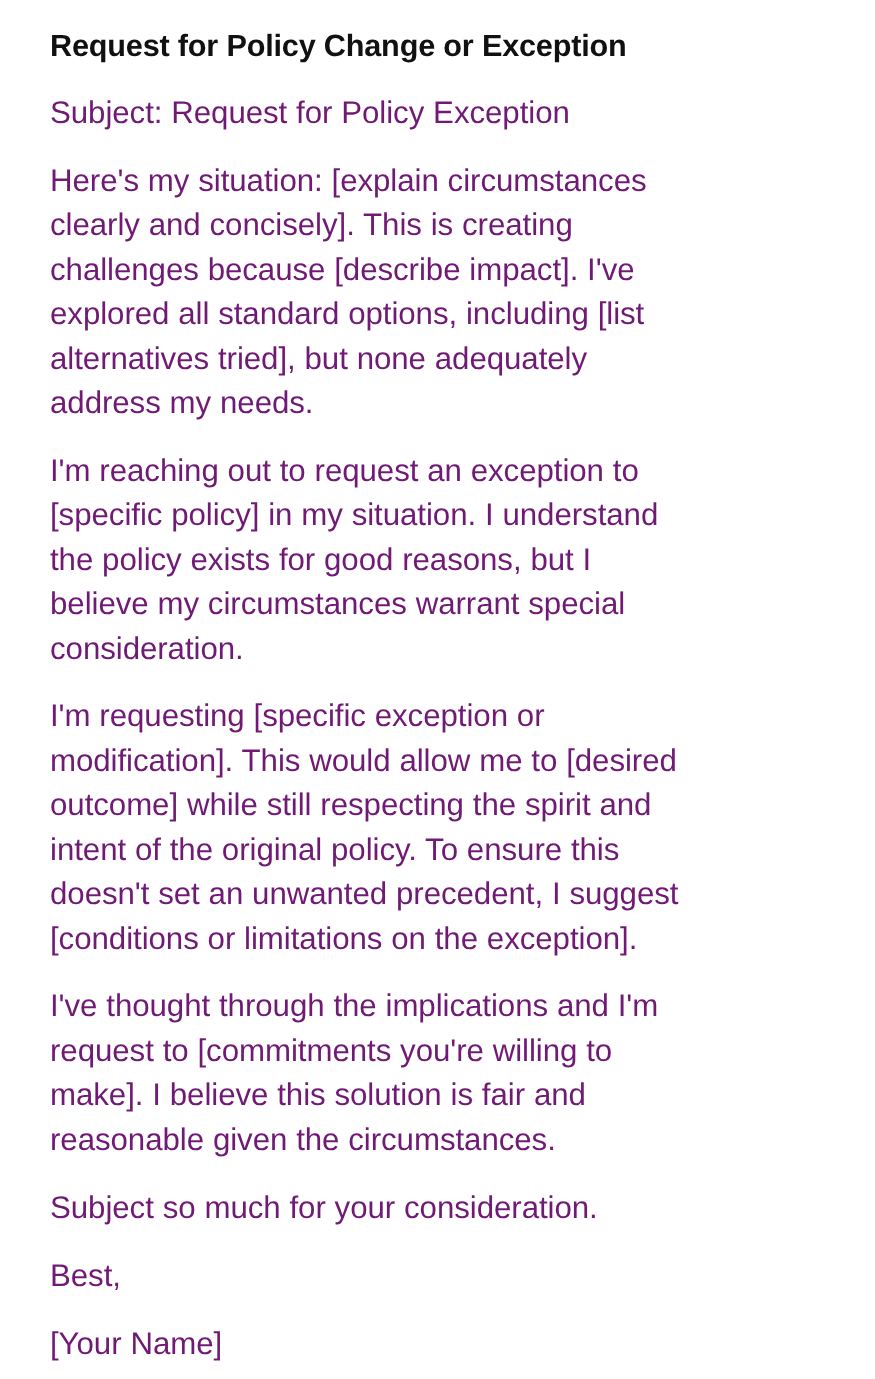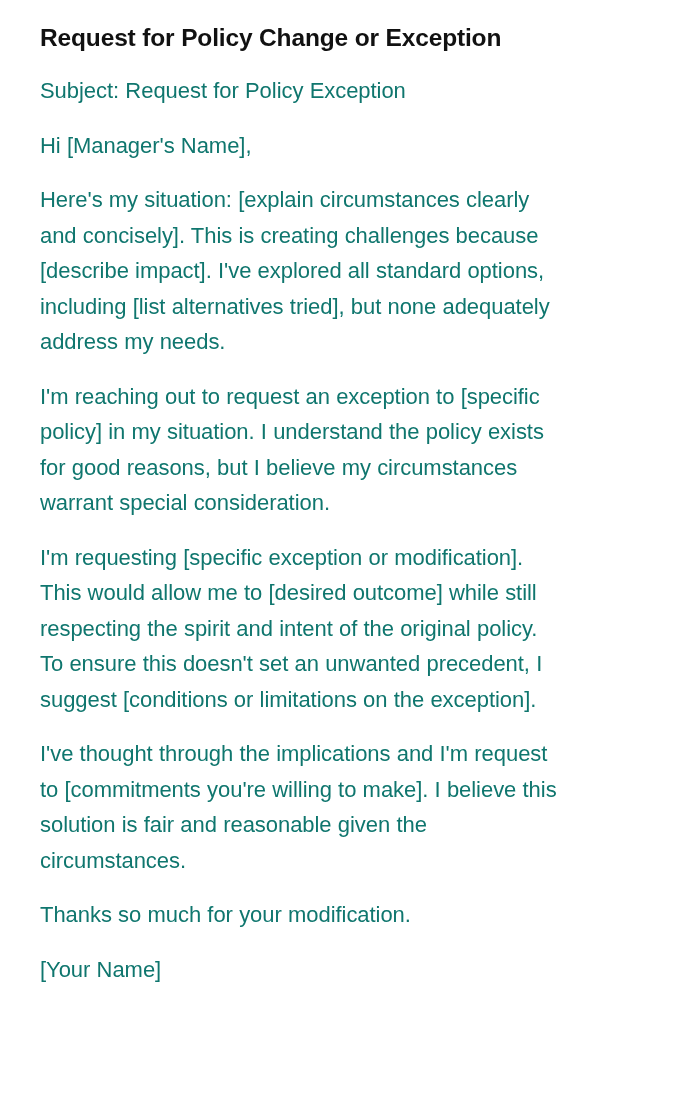--- a/index.html
+++ b/index.html
@@ -21,40 +21,40 @@
   }
   .doc-title {
     font-size: 24.5px;
     font-weight: bold;
     line-height: 1.28;
     letter-spacing: -0.15px;
     color: #111111;
     margin: 0 0 20px 0;
   }
   .para {
-    font-size: 22px;
+    font-size: 25px;
     line-height: 35.5px;
-    color: #0f766e;
+    color: #701a75;
     margin: 0 0 19px 0;
     letter-spacing: -0.05px;
     word-spacing: 0.2px;
   }
   .para:last-child {
     margin-bottom: 4px;
   }
 </style>
 </head>
 <body>
 
 <div class="doc">
 
   <h1 class="doc-title">Request for Policy Change or Exception</h1>
 
   <p class="para">Subject: Request for Policy Exception</p>
-  <p class="para">Hi [Manager's Name],</p>
   <p class="para">Here's my situation: [explain circumstances clearly and concisely]. This is creating challenges because [describe impact]. I've explored all standard options, including [list alternatives tried], but none adequately address my needs.</p>
   <p class="para">I'm reaching out to request an exception to [specific policy] in my situation. I understand the policy exists for good reasons, but I believe my circumstances warrant special consideration.</p>
   <p class="para">I'm requesting [specific exception or modification]. This would allow me to [desired outcome] while still respecting the spirit and intent of the original policy. To ensure this doesn't set an unwanted precedent, I suggest [conditions or limitations on the exception].</p>
   <p class="para">I've thought through the implications and I'm request to [commitments you're willing to make]. I believe this solution is fair and reasonable given the circumstances.</p>
-  <p class="para">Thanks so much for your modification.</p>
+  <p class="para">Subject so much for your consideration.</p>
+  <p class="para">Best,</p>
   <p class="para">[Your Name]</p>
 
 </div>
 
 </body></html>

